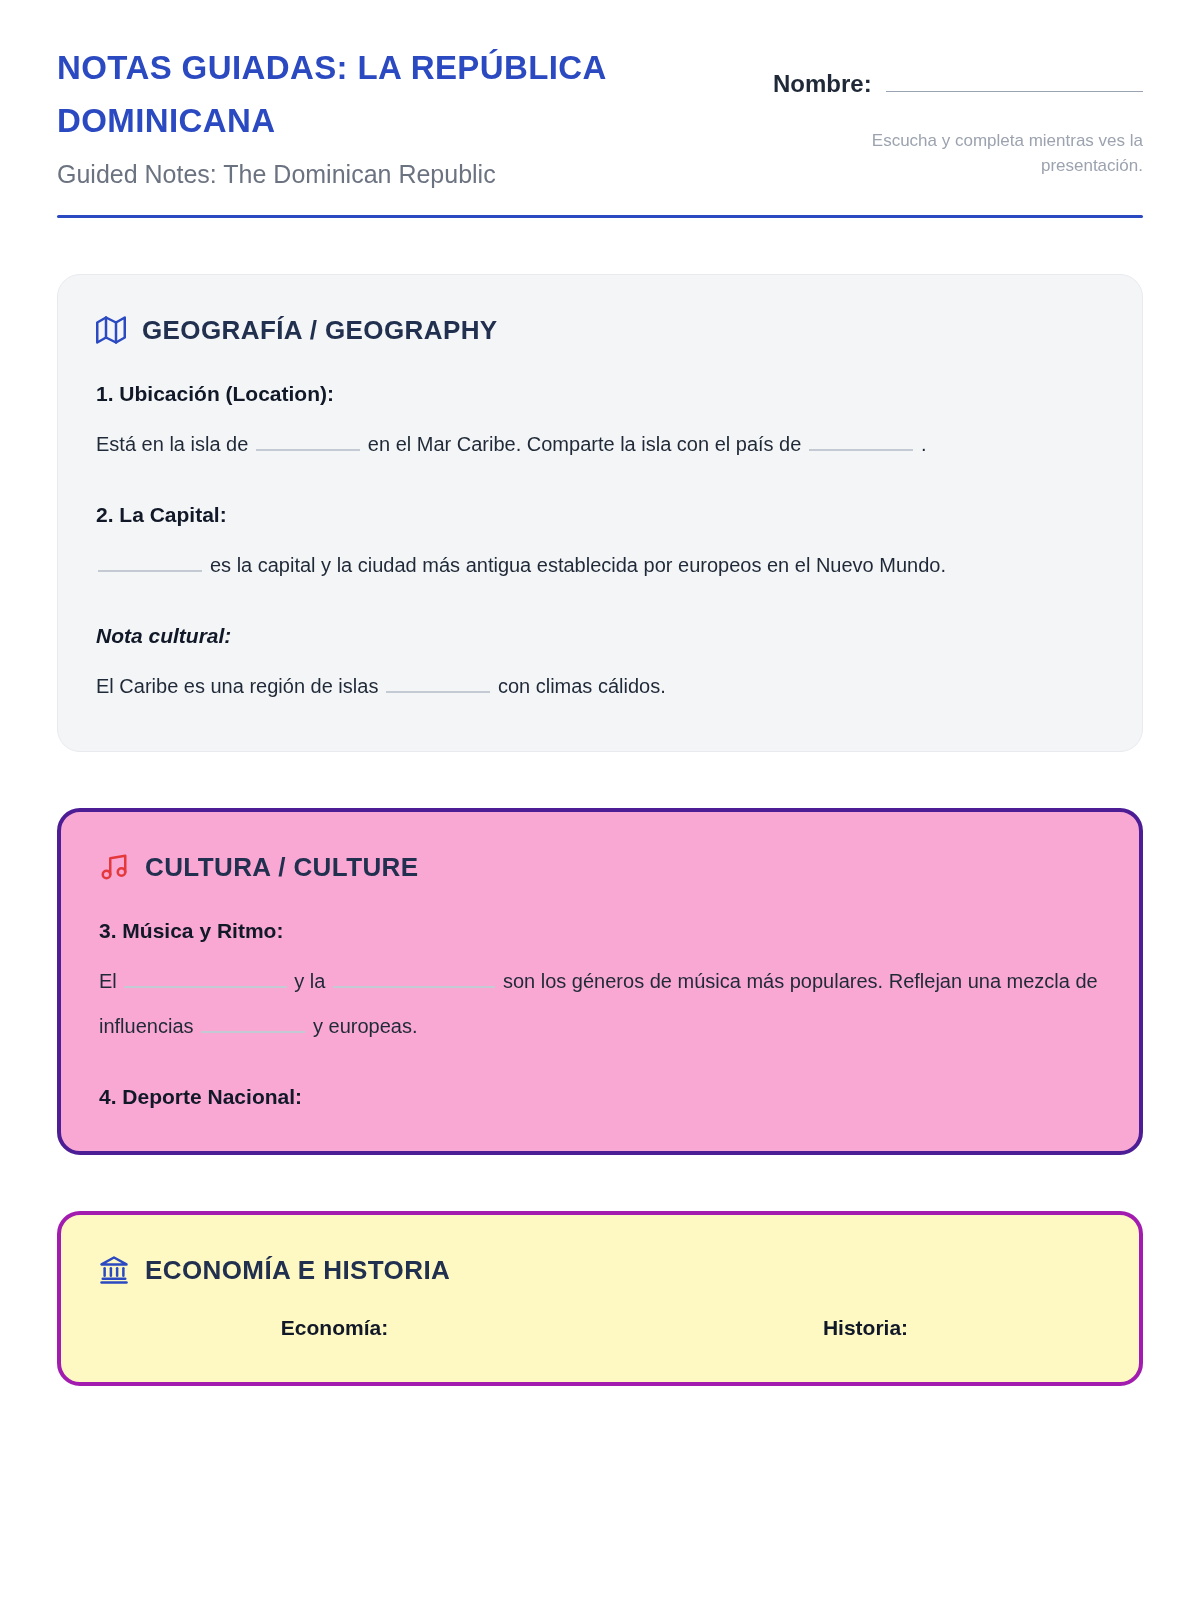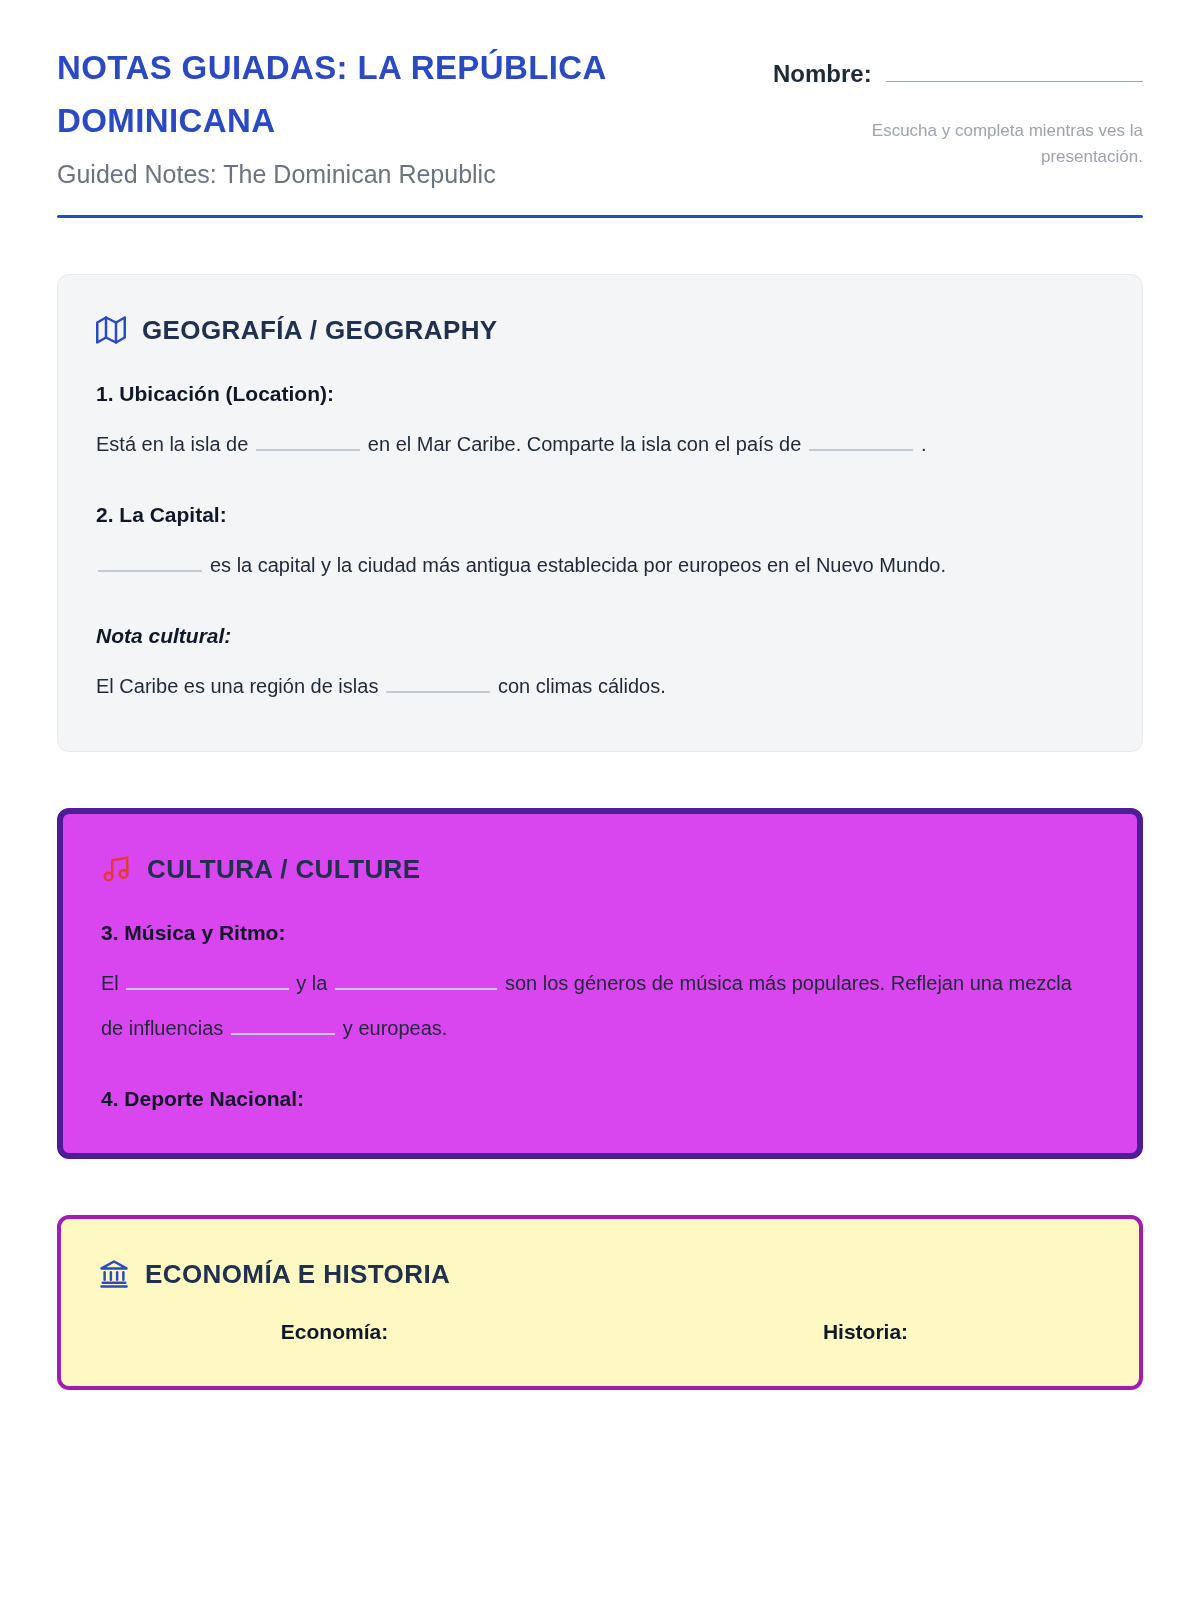--- a/index.html
+++ b/index.html
@@ -10,21 +10,21 @@
   }
   .page {
     width: 1200px;
     height: 1600px;
     overflow: hidden;
     padding: 42px 57px 0 57px;
     background: #ffffff;
   }
 
   
-  .header { display: flex; justify-content: space-between; align-items: flex-start; }
+  .header { display: flex; justify-content: space-between; align-items: center; }
   .header-left { max-width: 680px; }
   .title {
     font-size: 33px;
     line-height: 1.6;
     font-weight: 800;
     letter-spacing: 0.4px;
     color: #2b4ac1;
   }
   .subtitle {
     margin-top: 12px;
@@ -51,25 +51,25 @@
   .rule {
     margin-top: 26px;
     height: 3px;
     background: #2b4ac1;
     border-radius: 2px;
   }
 
   
   .card {
     margin-top: 56px;
-    border-radius: 12px;
+    border-radius: 23px;
     padding: 40px 38px 42px 38px;
   }
   .card-gray { background: #f4f5f7; border: 1px solid #e8eaee; }
-  .card-pink { background: #d946ef; border: 6px solid #4c1d95; }
+  .card-pink { background: #f9a8d4; border: 4px solid #4c1d95; }
   .card-blue { background: #fef9c3; border: 4px solid #a21caf; }
 
   .card-title {
     display: flex;
     align-items: center;
     gap: 16px;
     font-size: 26px;
     font-weight: 800;
     letter-spacing: 0.4px;
     color: #22304f;

